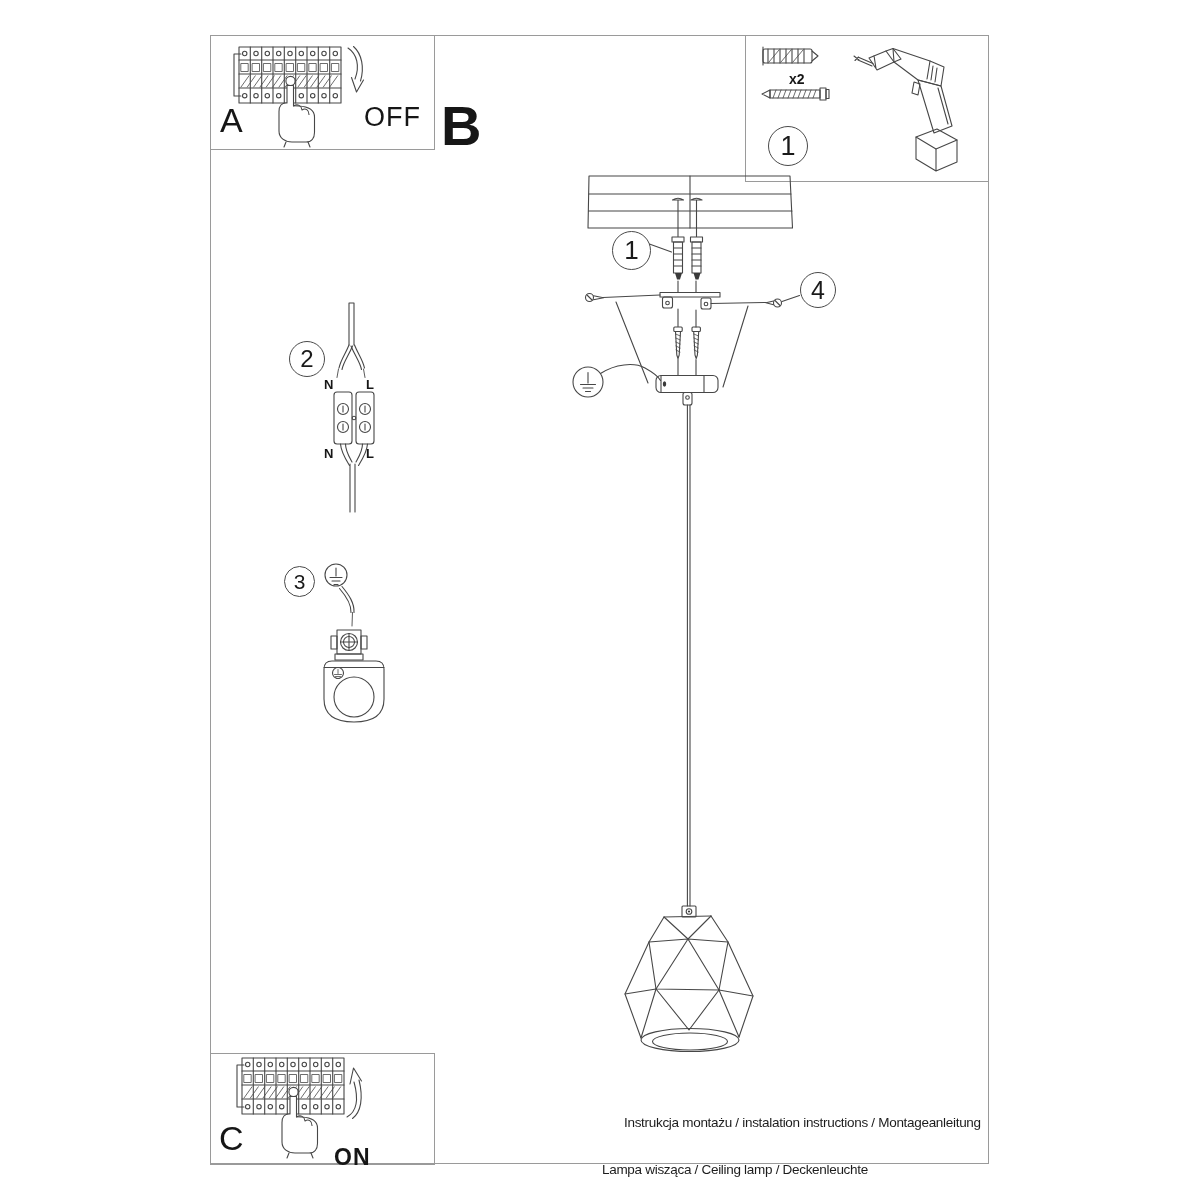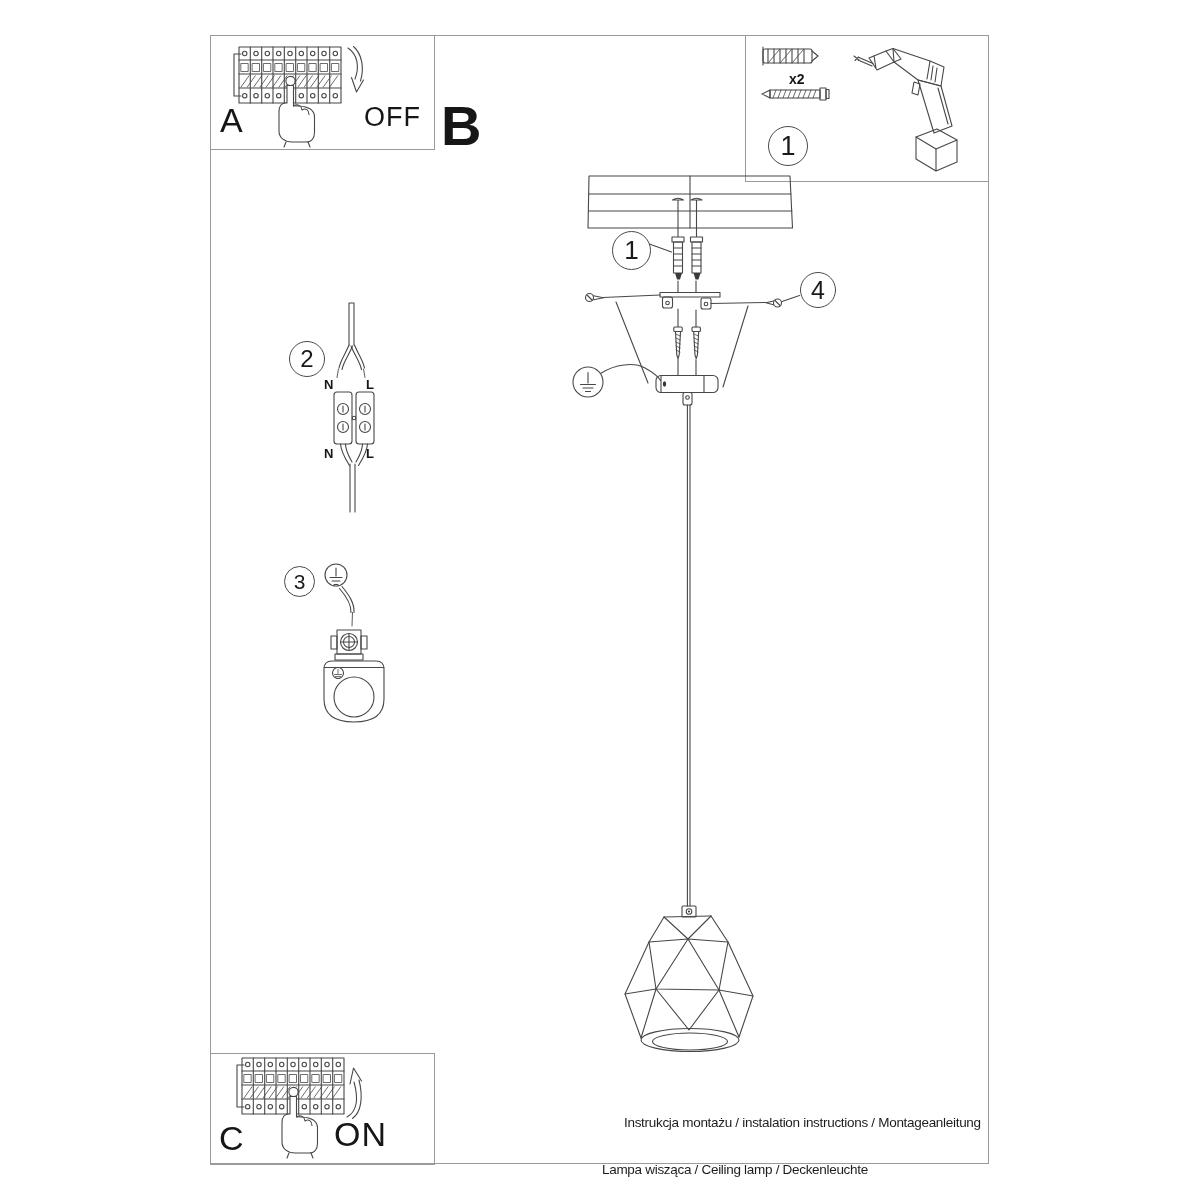--- a/index.html
+++ b/index.html
@@ -9,21 +9,21 @@
   #outer-frame{left:210px;top:35px;width:777px;height:1127px;}
   #box-a{left:210px;top:35px;width:223px;height:113px;}
   #box-tools{left:745px;top:35px;width:242px;height:145px;}
   #box-c{left:210px;top:1053px;width:223px;height:110px;}
   #art{position:absolute;left:0;top:0;z-index:2;}
   .txt{position:absolute;z-index:3;white-space:nowrap;color:#161616;}
   #lbl-a{left:220px;top:101px;font-size:34px;}
   #lbl-off{left:332px;top:102px;font-size:27px;letter-spacing:1px;margin-left:32px;}
   #lbl-b{left:441px;top:93px;font-size:56px;font-weight:700;}
   #lbl-c{left:219px;top:1119px;font-size:34px;}
-  #lbl-on{left:334px;top:1115px;font-size:34px;letter-spacing:1px;}
+  #lbl-on{left:334px;top:1144px;font-size:23px;letter-spacing:1px;font-weight:bold;}
   #lbl-x2{left:789px;top:71px;font-size:14px;font-weight:bold;}
   .wire-lbl{font-size:13px;font-weight:700;}
   #n-top{left:324px;top:377px;} #l-top{left:366px;top:377px;}
   #n-bot{left:324px;top:446px;} #l-bot{left:366px;top:446px;}
   .callout{position:absolute;z-index:3;border:1.4px solid #4a4a4a;border-radius:50%;
            display:flex;align-items:center;justify-content:center;background:#ffffff;
            font-family:"Liberation Sans", sans-serif;color:#1a1a1a;}
   #c-tools{left:768px;top:126px;width:38px;height:38px;font-size:27px;}
   #c-anchors{left:612px;top:231px;width:37px;height:37px;font-size:26px;}
   #c-screws{left:800px;top:272px;width:34px;height:34px;font-size:25px;}

